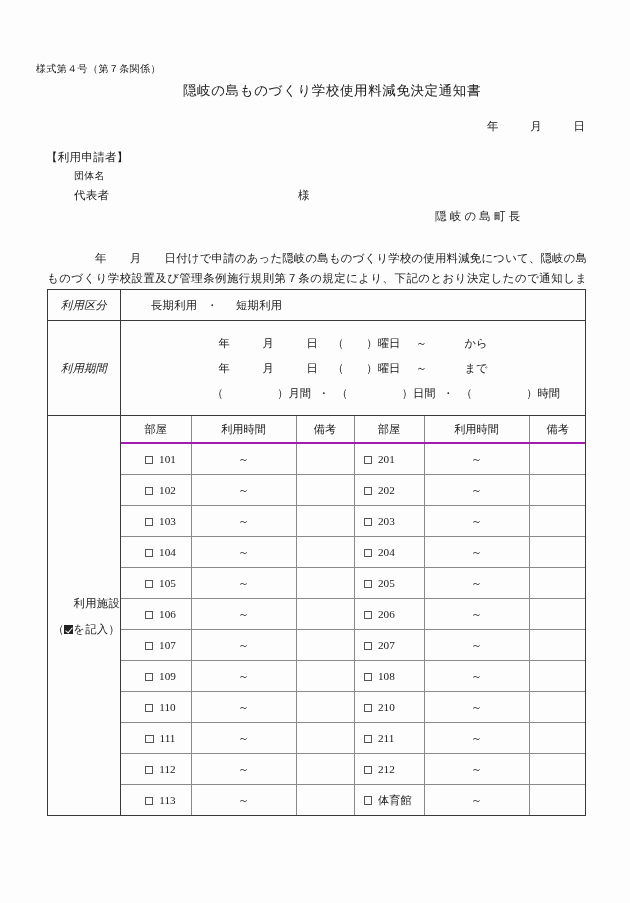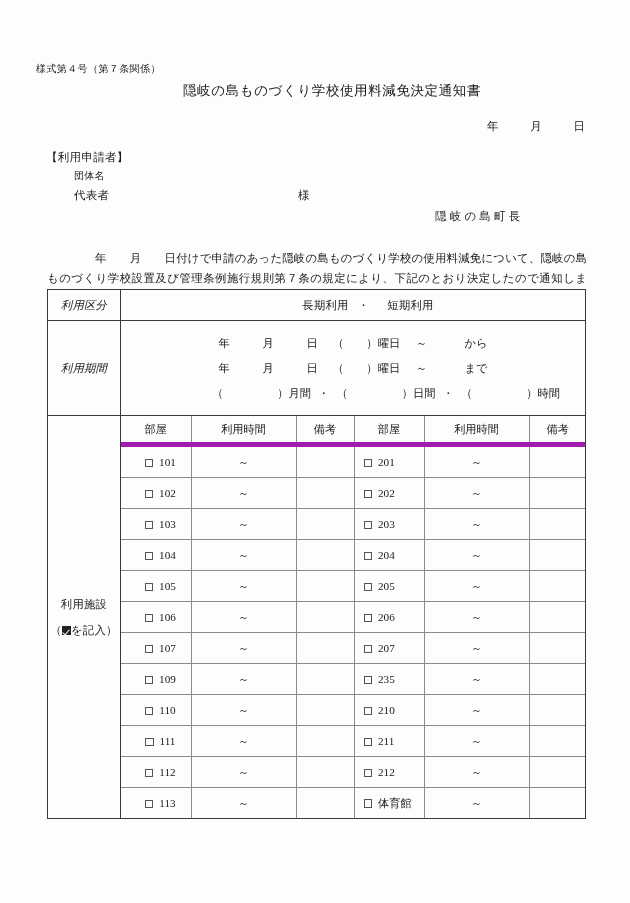--- a/index.html
+++ b/index.html
@@ -124,21 +124,20 @@
     text-align: center;
     letter-spacing: 0.3px;
     font-size: 11.3px;
     font-style: italic;
   }
 
   .kubun-cell {
     height: 30px;
     padding-left: 30px !important;
     letter-spacing: 0.3px;
-    text-align: center;
   }
   .kubun-cell .sep { padding: 0 9px; }
   .kubun-cell .opt2 { padding-left: 9px; }
 
   .kikan-cell {
     height: 86px;
     padding: 4px 0 4px 0 !important;
   }
   .kikan-line {
     display: block;
@@ -156,35 +155,35 @@
   .kikan-line.third .blank { display: inline-block; width: 54px; }
   .kikan-line.third .mid { padding: 0 7px; }
 
   
   .fac-label {
     width: 73px;
     text-align: center;
     line-height: 26px;
     letter-spacing: 0.3px;
   }
-  .fac-label .l2 { display: block; }
+  .fac-label .l2 { display: block; text-align: right; }
   .sub-table {
     width: 100%;
     border-collapse: collapse;
     table-layout: fixed;
   }
   .sub-table td {
     border: 1px solid #8a8a8a;
     height: 30px;
     font-size: 11.2px;
     background: #fdfdfd;
   }
   .sub-table tr:first-child td {
     border-top: none;
-    border-bottom: 5px solid #a21caf;
+    border-bottom: 2px solid #a21caf;
     text-align: center;
     height: 26px;
     margin-top: 8px;
   }
   .sub-table td.room {
     padding-left: 9px;
     white-space: nowrap;
   }
   .sub-table td.time {
     text-align: center;
@@ -356,21 +355,21 @@
                   <td class="time"><span class="tilde-mark">～</span></td>
                   <td></td>
                   <td class="room divider"><span class="cb"></span><span>207</span></td>
                   <td class="time"><span class="tilde-mark">～</span></td>
                   <td class="col-edge-r"></td>
                 </tr>
                 <tr>
                   <td class="room col-edge-l"><span class="cb"></span><span>109</span></td>
                   <td class="time"><span class="tilde-mark">～</span></td>
                   <td></td>
-                  <td class="room divider"><span class="cb"></span><span>235</span></td>
+                  <td class="room divider"><span class="cb"></span><span>108</span></td>
                   <td class="time"><span class="tilde-mark">～</span></td>
                   <td class="col-edge-r"></td>
                 </tr>
                 <tr>
                   <td class="room col-edge-l"><span class="cb"></span><span>110</span></td>
                   <td class="time"><span class="tilde-mark">～</span></td>
                   <td></td>
                   <td class="room divider"><span class="cb"></span><span>210</span></td>
                   <td class="time"><span class="tilde-mark">～</span></td>
                   <td class="col-edge-r"></td>

